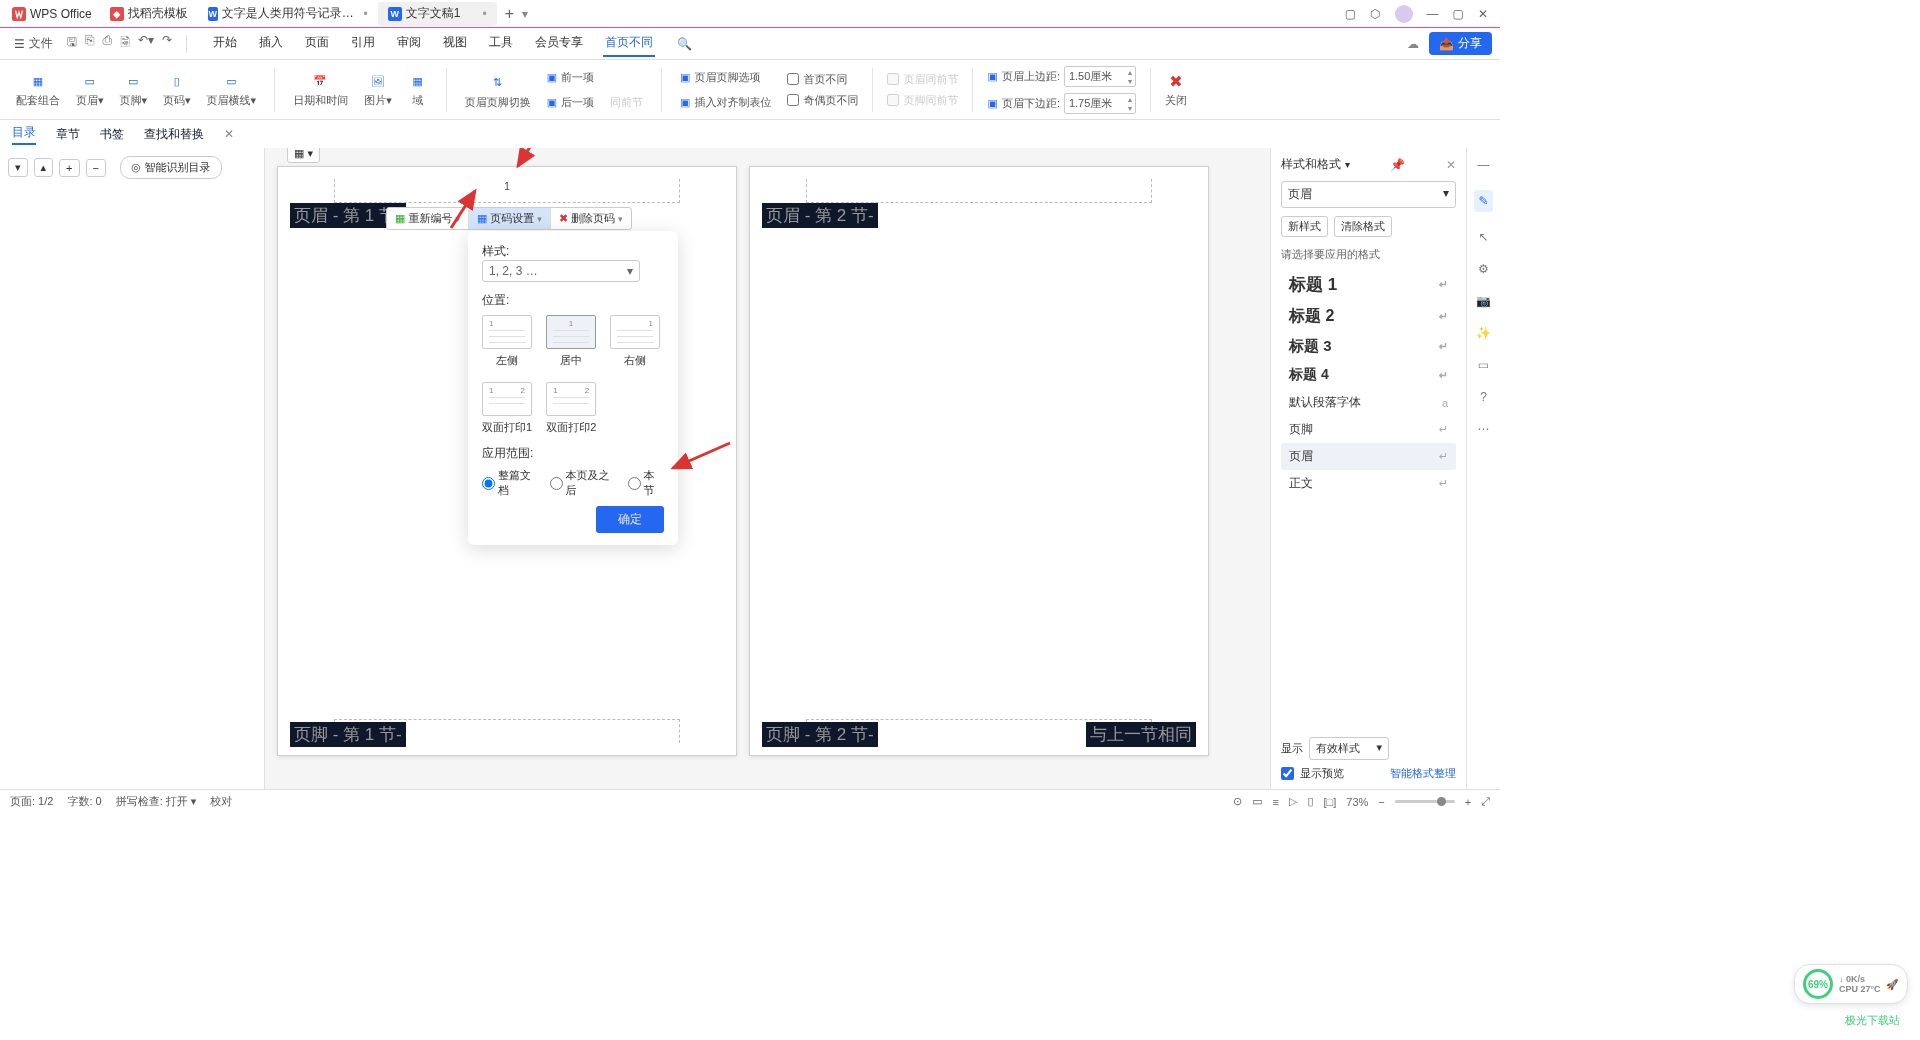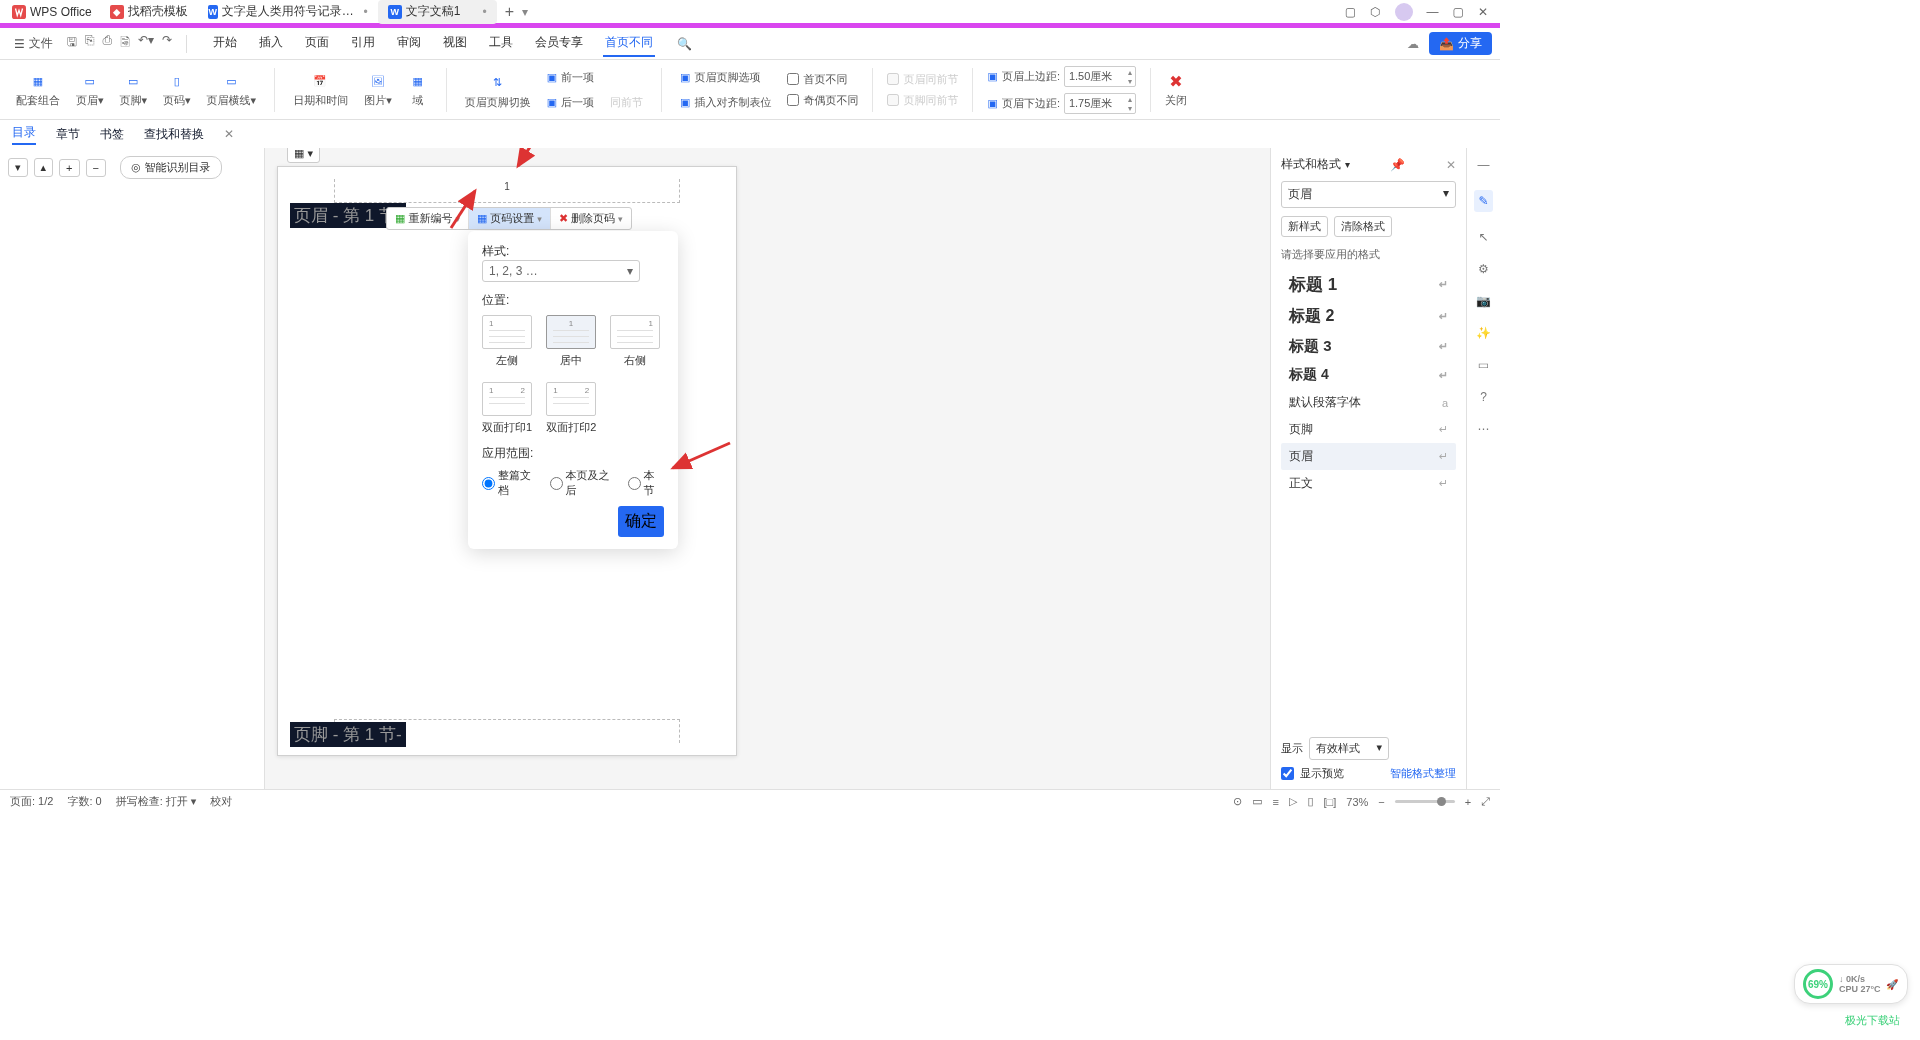--- a/index.html
+++ b/index.html
@@ -1,19 +1,19 @@
 <!DOCTYPE html>
 <html><head>
 <meta charset="utf-8">
 <style>
   * { box-sizing: border-box; margin: 0; padding: 0; font-family: "Microsoft YaHei", "Segoe UI", sans-serif; }
   body { background: #fff; width: 1500px; height: 813px; overflow: hidden; font-size: 12px; color: #333; }
   
   
-  .titlebar { height: 28px; display: flex; align-items: center; border-bottom: 5px solid #d946ef; padding: 0 4px; }
+  .titlebar { height: 28px; display: flex; align-items: center; border-bottom: 1px solid #d946ef; padding: 0 4px; }
   .app-logo { display: flex; align-items: center; gap: 4px; padding: 0 8px; font-size: 12px; font-weight: 500; }
   .app-logo svg { width: 14px; height: 14px; }
   .tab { display: flex; align-items: center; gap: 4px; padding: 0 10px; height: 24px; border-radius: 4px; font-size: 12px; cursor: pointer; max-width: 180px; }
   .tab.active { background: #f0f0f0; }
   .tab-icon { width: 14px; height: 14px; display: inline-flex; align-items: center; justify-content: center; border-radius: 2px; color: #fff; font-size: 9px; font-weight: bold; }
   .tab-text { white-space: nowrap; overflow: hidden; text-overflow: ellipsis; }
   .tab-add { padding: 0 8px; color: #666; font-size: 16px; }
   .win-controls { margin-left: auto; display: flex; align-items: center; gap: 14px; padding-right: 8px; color: #666; }
   .win-controls span, .win-controls svg { cursor: pointer; }
   
@@ -85,21 +85,21 @@
   .pos-grid { display: flex; gap: 14px; flex-wrap: wrap; margin-top: 6px; }
   .pos-opt { display: flex; flex-direction: column; align-items: center; gap: 4px; cursor: pointer; }
   .pos-thumb { width: 50px; height: 34px; border: 1px solid #ccc; border-radius: 2px; background: #fff; position: relative; }
   .pos-thumb.sel { border-color: #999; background: #eef2f8; }
   .pos-thumb .num { position: absolute; top: 3px; font-size: 8px; color: #888; }
   .pos-thumb .num.l { left: 6px; } .pos-thumb .num.c { left: 50%; transform: translateX(-50%); } .pos-thumb .num.r { right: 6px; }
   .pos-thumb .line { position: absolute; left: 6px; right: 6px; height: 1px; background: #e0e0e0; }
   .pos-name { font-size: 11px; }
   .scope-opts { display: flex; gap: 10px; margin-top: 6px; }
   .scope-opts label { display: flex; align-items: center; gap: 3px; font-size: 11px; }
-  .ok-btn { background: #2468f2; color: #000000; border: none; border-radius: 3px; padding: 5px 7px; font-size: 16px; cursor: pointer; float: right; margin-top: 8px; }
+  .ok-btn { background: #2468f2; color: #e5e5e5; border: none; border-radius: 3px; padding: 5px 22px; font-size: 12px; cursor: pointer; float: right; margin-top: 8px; }
   
   
   .rightpanel { width: 196px; border-left: 1px solid #e0e0e0; padding: 8px 10px; position: relative; background: #fff; }
   .rp-header { display: flex; align-items: center; gap: 4px; font-size: 12px; margin-bottom: 8px; }
   .rp-header .pin { margin-left: auto; color: #999; cursor: pointer; }
   .rp-select { border: 1px solid #ccc; border-radius: 3px; padding: 4px 6px; width: 100%; font-size: 12px; margin-bottom: 8px; display: flex; justify-content: space-between; }
   .rp-actions { display: flex; gap: 6px; margin-bottom: 10px; }
   .rp-act { border: 1px solid #ccc; border-radius: 3px; padding: 2px 6px; font-size: 11px; cursor: pointer; }
   .rp-hint { font-size: 11px; color: #666; margin-bottom: 6px; }
   .style-item { padding: 5px 8px; display: flex; justify-content: space-between; align-items: center; cursor: pointer; border-radius: 2px; }
@@ -431,20 +431,27 @@
           <label>
               <input type="radio" name="sc" style="">
               <span>本节</span>
             </label>
         </div>
         <button class="ok-btn">确定</button>
         <div style="clear:both;"></div>
       </div>
     </div>
 
+    <div class="page">
+      <div class="page-header-area"></div>
+      <div class="section-tag tl">页眉 - 第 2 节-</div>
+      <div class="page-footer-area"></div>
+      <div class="section-tag bl">页脚 - 第 2 节-</div>
+      <div class="section-tag br">与上一节相同</div>
+    </div>
 
     <svg class="arrow-svg" style="top:-30px;left:245px;" width="40" height="60">
         <defs>
           <marker id="ah1" markerWidth="8" markerHeight="8" refX="6" refY="3" orient="auto">
             <path d="M0,0 L7,3 L0,6 Z" fill="#d33"></path>
           </marker>
         </defs>
         <line x1="35" y1="5" x2="8" y2="48" stroke="#d33" stroke-width="3" marker-end="url(#ah1)"></line>
       </svg>
     <svg class="arrow-svg" style="top:35px;left:178px;" width="40" height="50">

